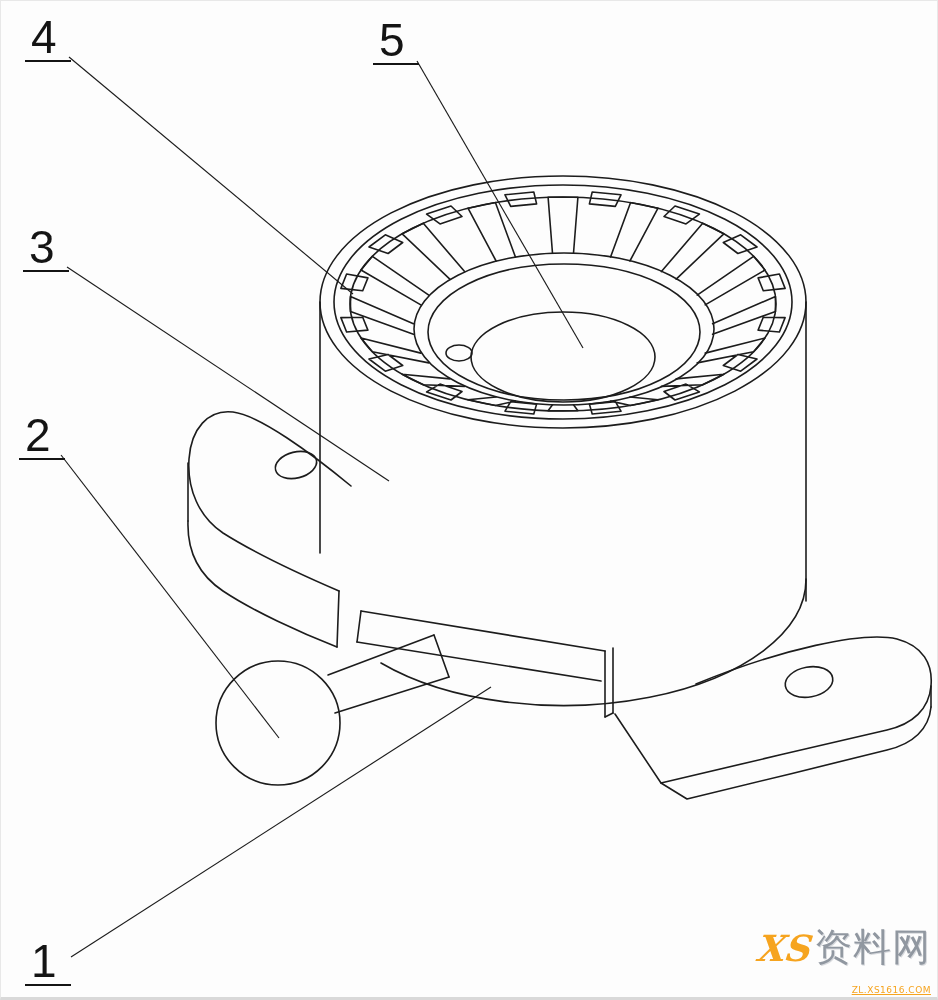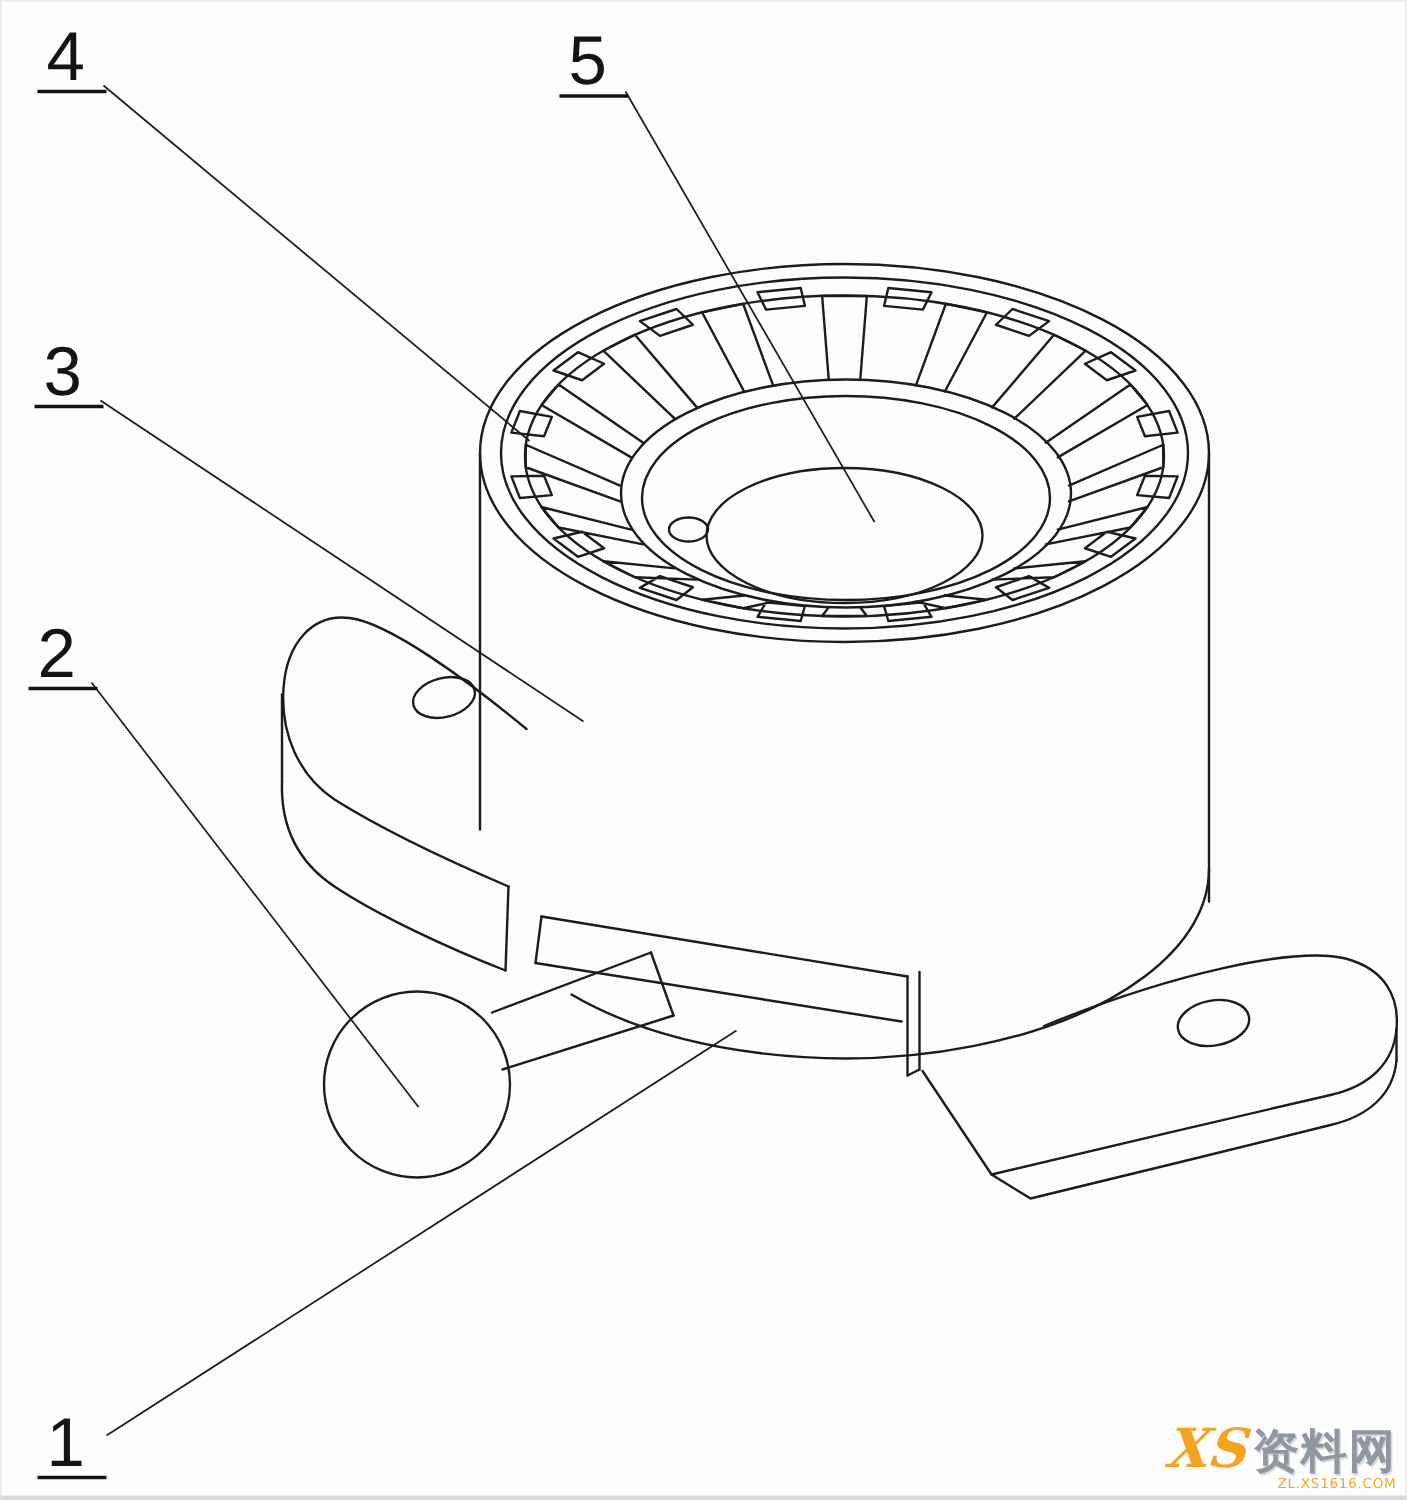--- a/index.html
+++ b/index.html
@@ -31,27 +31,27 @@
     position:absolute;right:6px;bottom:2px;
     text-align:right;line-height:1;user-select:none;
   }
   .wm-row{display:flex;align-items:flex-end;justify-content:flex-end;}
   .wm-logo{
     color:#f6a41f;font-style:italic;font-weight:bold;
     font-size:36px;font-family:"DejaVu Serif", serif;
     margin-right:1px;transform:skewX(-8deg);display:inline-block;
   }
   .wm-site{
-    color:#9097a0;font-weight:bold;font-size:31px;
+    color:#9097a0;font-weight:normal;font-size:38px;
     font-family:"DejaVu Sans", sans-serif;letter-spacing:1px;
     text-shadow:1px 1px 0 #d7d9dd;
   }
   .wm-url{
-    color:#f6a41f;font-size:9px;margin-top:2px;
-    font-family:"DejaVu Sans", sans-serif;letter-spacing:.5px;
+    color:#f6a41f;font-size:9px;margin-top:20px;
+    font-family:"DejaVu Sans", sans-serif;letter-spacing:.5px;text-decoration:underline;
   }
 </style>
 </head>
 <body>
 
 <div class="page">
 
   <svg width="938" height="1000" viewBox="0 0 938 1000">
 
     <g class="ln">

